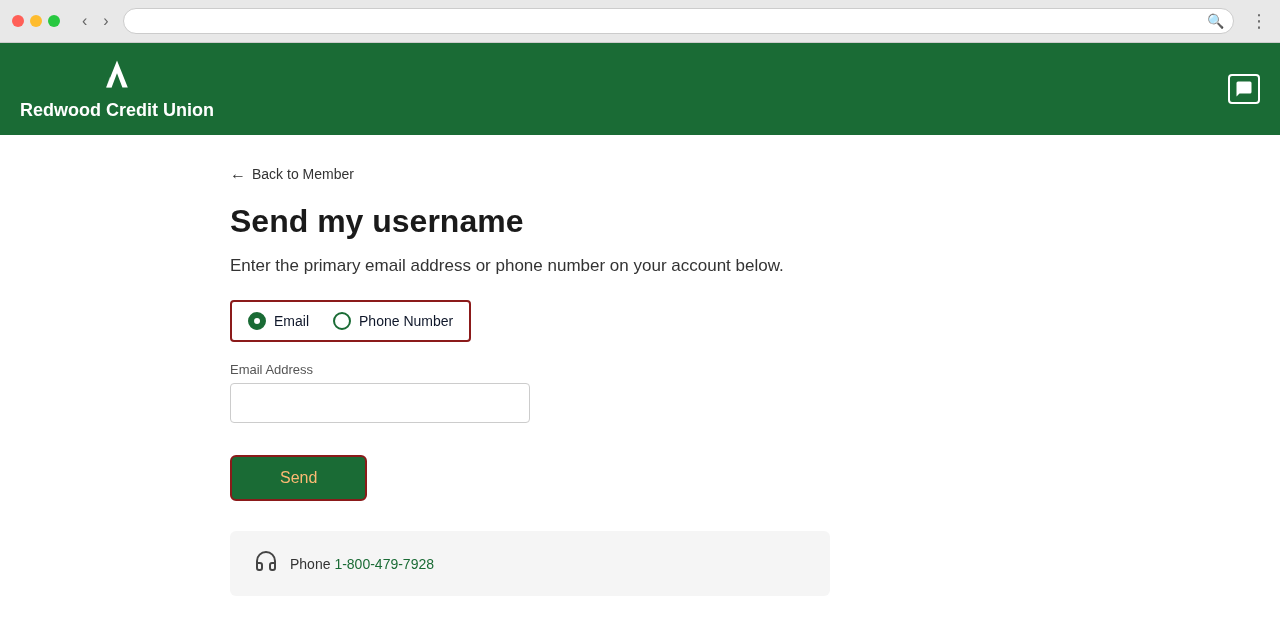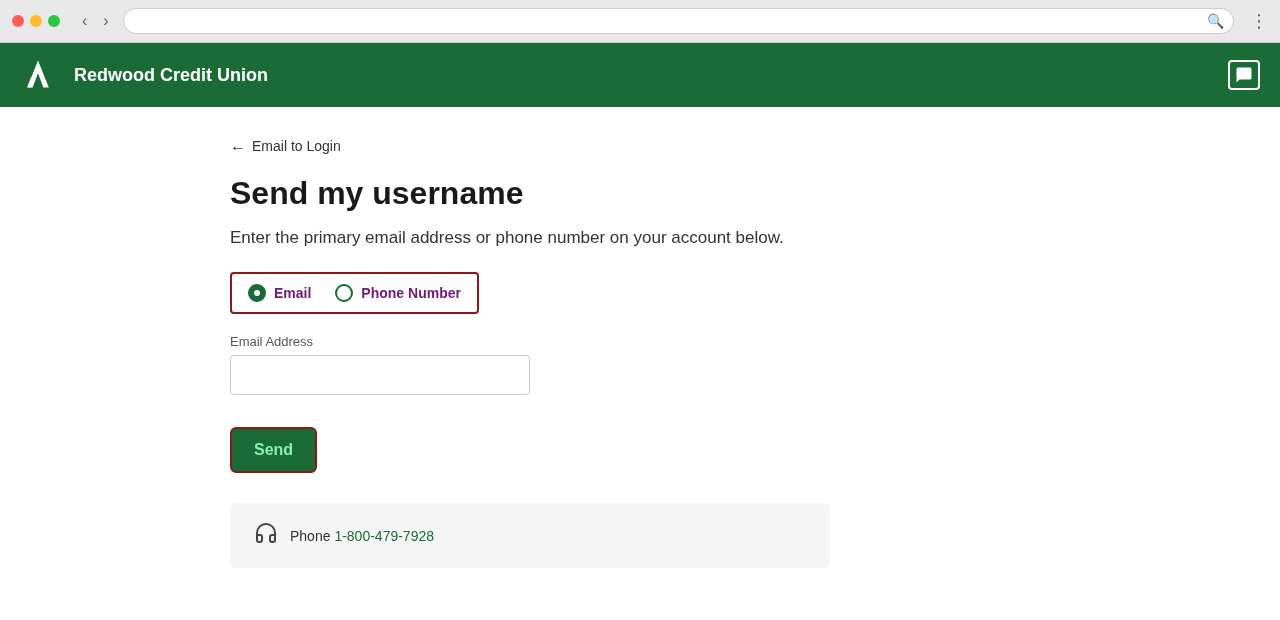--- a/index.html
+++ b/index.html
@@ -41,21 +41,21 @@
     .app { background: white; min-height: 580px; }
 
     
     .header {
       background: #1a6b35;
       padding: 14px 20px;
       display: flex;
       align-items: center;
       justify-content: space-between;
     }
-    .header-logo { display: flex; align-items: center; gap: 18px; }
+    .header-logo { display: flex; align-items: center; gap: 7px; flex-direction: column; }
     .logo-icon { width: 36px; height: 36px; }
     .logo-text { color: white; font-size: 18px; font-weight: 600; }
     .chat-icon-btn {
       background: none;
       border: 2px solid white;
       border-radius: 4px;
       width: 32px;
       height: 30px;
       display: flex;
       align-items: center;
@@ -126,21 +126,21 @@
       cursor: pointer;
     }
     .radio-custom.selected { background: #1a6b35; }
     .radio-custom.selected::after {
       content: '';
       width: 6px;
       height: 6px;
       border-radius: 50%;
       background: white;
     }
-    .radio-label { color: #701a75; font-size: 14px; font-weight: bold; }
+    .radio-label { color: #0f172a; font-size: 14px; }
 
     
     .form-group { margin-bottom: 16px; }
     .field-label {
       font-size: 13px;
       color: #555;
       margin-bottom: 6px;
       display: block;
     }
     .text-input {
@@ -180,26 +180,26 @@
       background: none;
       border: none;
       cursor: pointer;
       color: #888;
       font-size: 16px;
     }
 
     
     .send-btn {
       background: #1a6b35;
-      color: #86efac;
+      color: #fdba74;
       border: none;
       border-radius: 6px;
-      padding: 12px 22px;
+      padding: 12px 48px;
       font-size: 16px;
-      font-weight: 700;
+      font-weight: 400;
       cursor: pointer;
       margin-top: 16px;
       margin-bottom: 30px;
       border: 2px solid #8b1a1a;
     }
 
     
     .call-banner {
       background: #f5f5f5;
       border-radius: 6px;
@@ -247,21 +247,21 @@
         <path d="M4 2h16a2 2 0 0 1 2 2v12a2 2 0 0 1-2 2H6l-4 4V4a2 2 0 0 1 2-2z"></path>
       </svg>
     </button>
   </div>
 
   <div class="main-content">
 
     
     <a class="back-link">
       <span class="back-arrow">←</span>
-      <span>Email to Login</span>
+      <span>Back to Member</span>
     </a>
 
     
     <h1 class="page-title">Send my username</h1>
 
     
     <p class="description">Enter the primary email address or phone number on your account below.</p>
 
     
     <div class="radio-group">

